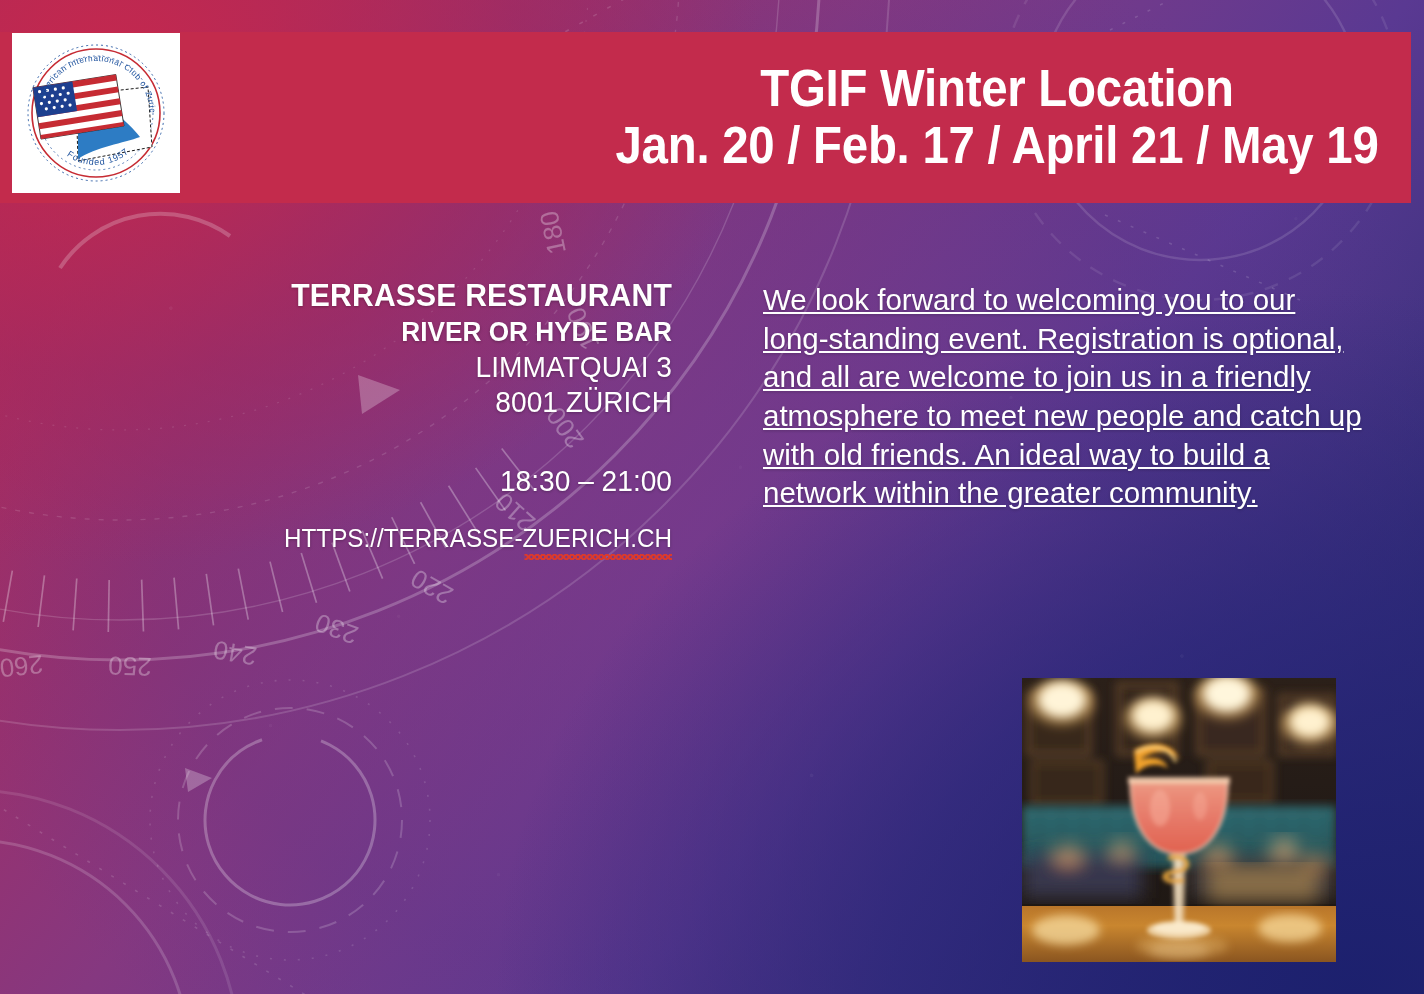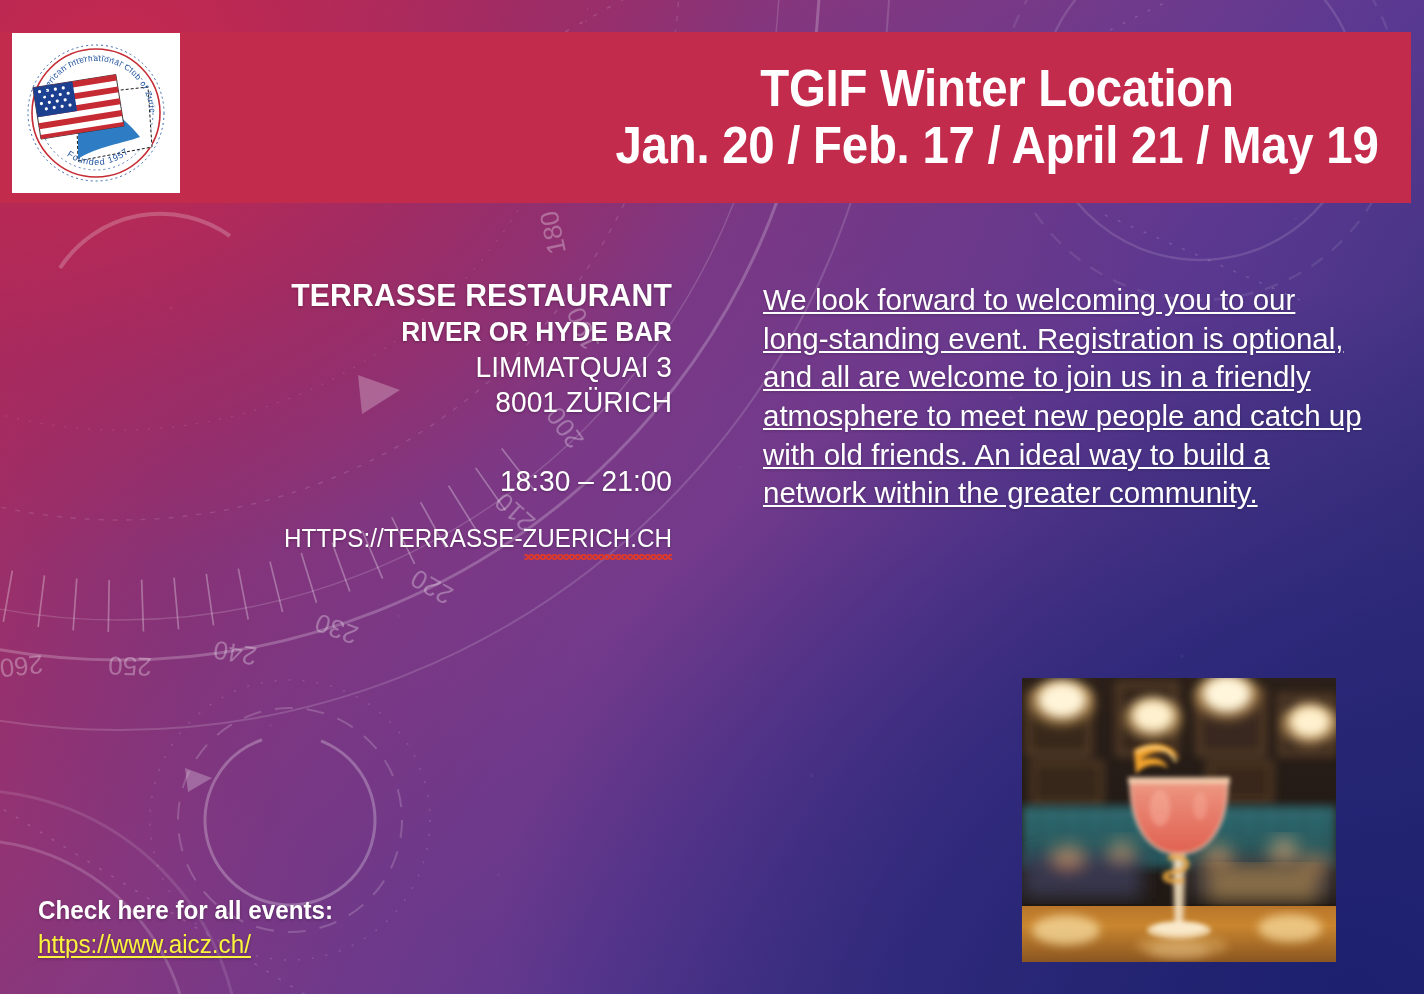--- a/index.html
+++ b/index.html
@@ -591,18 +591,14 @@
                  C 136 84 122 86 114 96 Z" fill="#f0a12c"></path>
         <path d="M 114 74 C 130 64 148 70 154 84" fill="none" stroke="#fbd27a" stroke-width="2.5"></path>
       </g>
 
       <g opacity=".28" filter="url(#blurA)">
         <ellipse cx="157" cy="272" rx="30" ry="9" fill="#ffe3b0"></ellipse>
       </g>
     </svg>
   </div>
 
-  <div class="footer">
-    <span class="footer-label">Check here for all events:</span>
-    <a class="footer-link" href="#">https://www.aicz.ch/</a>
-  </div>
 
 </div>
 
 </body></html>

